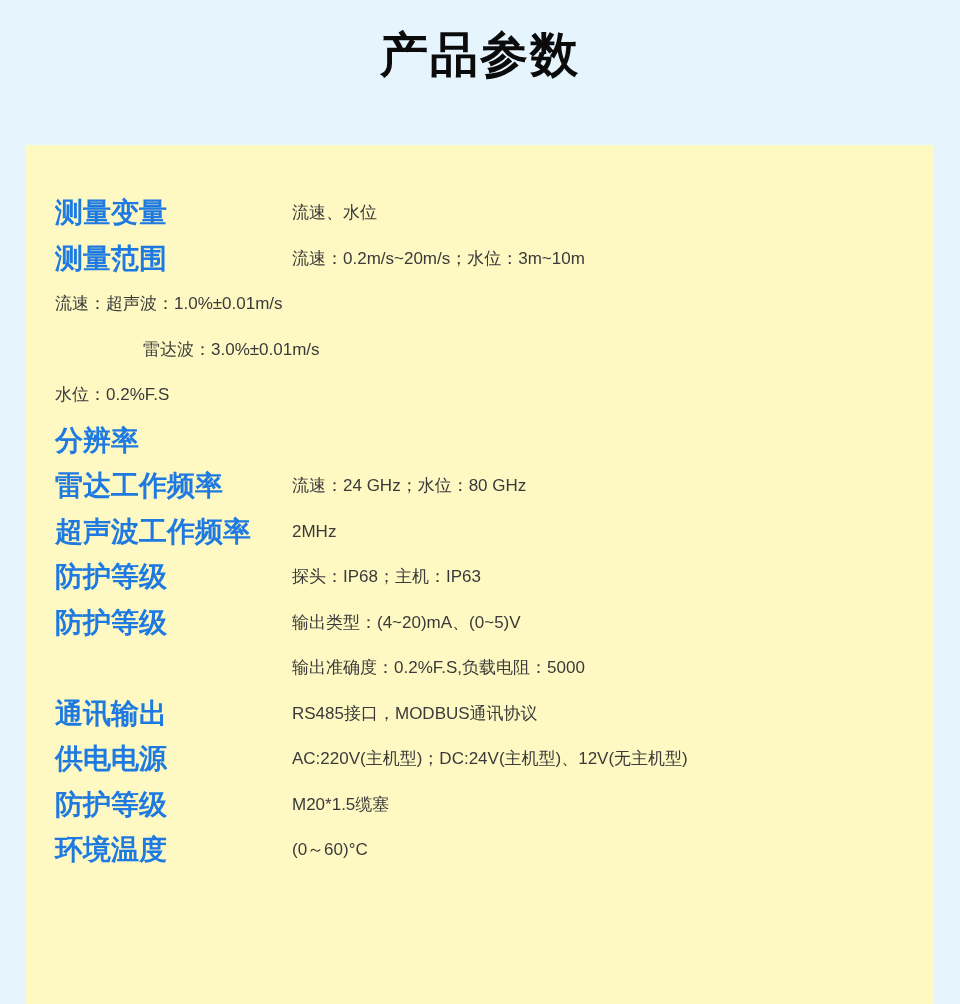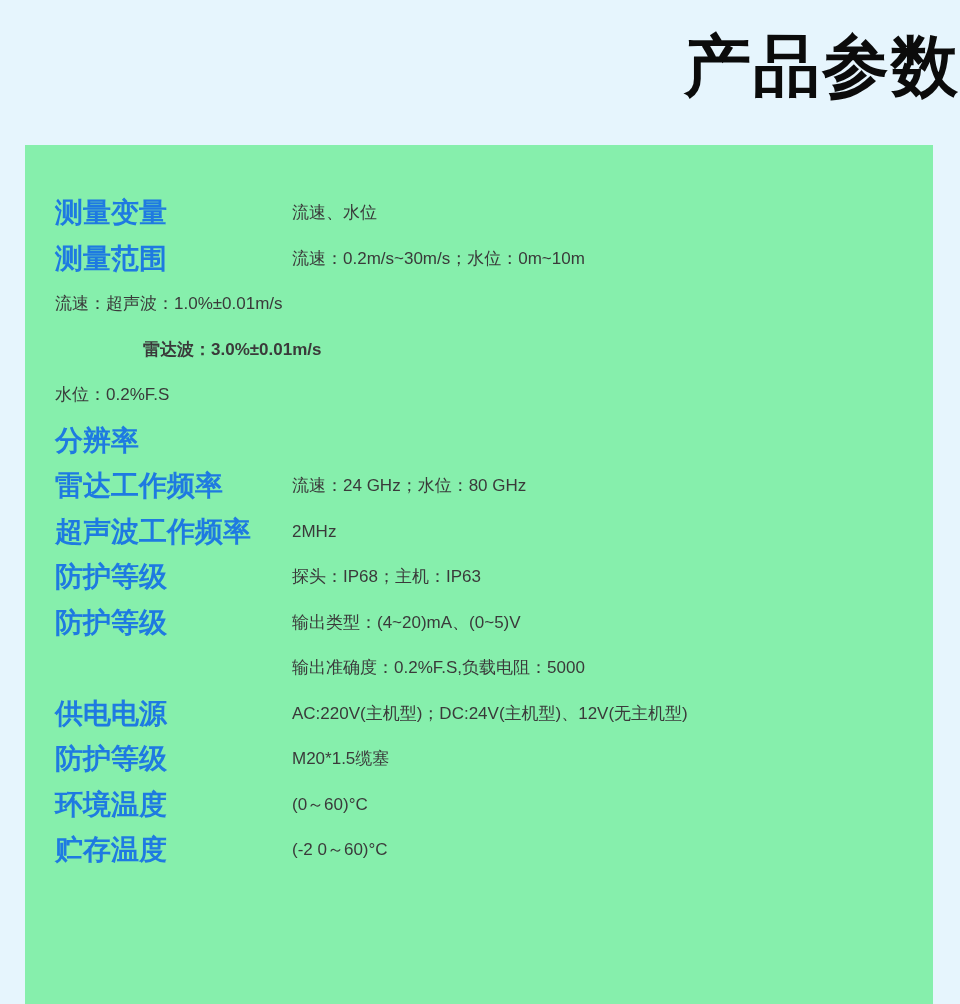--- a/index.html
+++ b/index.html
@@ -4,35 +4,35 @@
 <style>
   * { margin: 0; padding: 0; box-sizing: border-box; }
   html, body {
     width: 960px;
     height: 1004px;
     overflow: hidden;
     background: #e6f5fd;
     font-family: "Liberation Sans", "DejaVu Sans", sans-serif;
   }
   .page-title {
-    text-align: right;
-    font-size: 67px;
+    text-align: center;
+    font-size: 48px;
     font-weight: 700;
     color: #0b0b0b;
     letter-spacing: 2px;
     padding-top: 26px;
     line-height: 1.2;
   }
   .spec-card {
     position: absolute;
     left: 25px;
     top: 145px;
     width: 908px;
     height: 859px;
-    background: #86efac;
+    background: #fef9c3;
     padding: 45px 20px 0 30px;
   }
   .spec-row {
     display: flex;
     align-items: flex-start;
   }
   .spec-label {
     width: 237px;
     flex: 0 0 237px;
     color: #1e7ae1;
@@ -45,41 +45,40 @@
     flex: 1;
     color: #3a3a3a;
     font-size: 17px;
   }
   .spec-line {
     line-height: 45.5px;
     white-space: nowrap;
   }
   .spec-line.indent {
     padding-left: 88px;
-    font-weight: bold;
   }
 </style>
 </head>
 <body>
 
 <h1 class="page-title">产品参数</h1>
 
 <div class="spec-card">
 
   <div class="spec-row">
     <div class="spec-label">测量变量</div>
     <div class="spec-value">
       <div class="spec-line">流速、水位</div>
     </div>
   </div>
 
   <div class="spec-row">
     <div class="spec-label">测量范围</div>
     <div class="spec-value">
-      <div class="spec-line">流速：0.2m/s~30m/s；水位：0m~10m</div>
+      <div class="spec-line">流速：0.2m/s~20m/s；水位：3m~10m</div>
     </div>
   </div>
 
   <div class="spec-row">
     <div class="spec-value">
       <div class="spec-line">流速：超声波：1.0%±0.01m/s</div>
       <div class="spec-line indent">雷达波：3.0%±0.01m/s</div>
       <div class="spec-line">水位：0.2%F.S</div>
     </div>
   </div>
@@ -110,20 +109,26 @@
   </div>
 
   <div class="spec-row">
     <div class="spec-label">防护等级</div>
     <div class="spec-value">
       <div class="spec-line">输出类型：(4~20)mA、(0~5)V</div>
       <div class="spec-line">输出准确度：0.2%F.S,负载电阻：5000</div>
     </div>
   </div>
 
+  <div class="spec-row">
+    <div class="spec-label">通讯输出</div>
+    <div class="spec-value">
+      <div class="spec-line">RS485接口，MODBUS通讯协议</div>
+    </div>
+  </div>
 
   <div class="spec-row">
     <div class="spec-label">供电电源</div>
     <div class="spec-value">
       <div class="spec-line">AC:220V(主机型)；DC:24V(主机型)、12V(无主机型)</div>
     </div>
   </div>
 
 
   <div class="spec-row">
@@ -133,20 +138,14 @@
     </div>
   </div>
 
   <div class="spec-row">
     <div class="spec-label">环境温度</div>
     <div class="spec-value">
       <div class="spec-line">(0～60)°C</div>
     </div>
   </div>
 
-  <div class="spec-row">
-    <div class="spec-label">贮存温度</div>
-    <div class="spec-value">
-      <div class="spec-line">(-2 0～60)°C</div>
-    </div>
-  </div>
 
 </div>
 
 </body></html>

